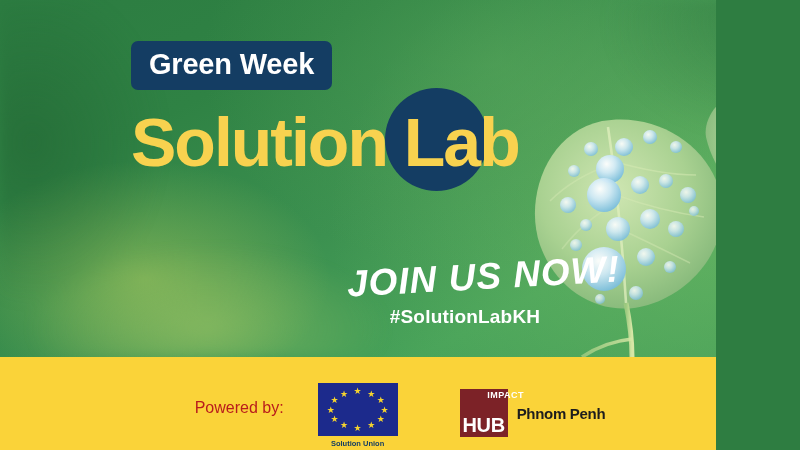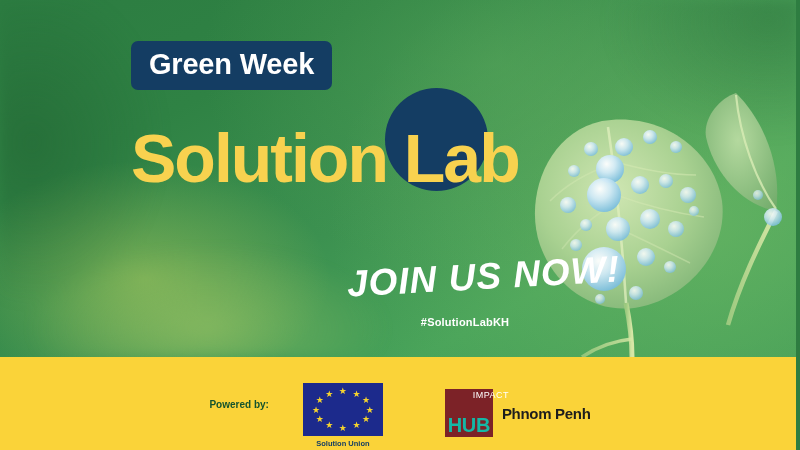--- a/index.html
+++ b/index.html
@@ -5,21 +5,21 @@
   * { margin:0; padding:0; box-sizing:border-box; }
   html, body {
     width:800px; height:450px;
     font-family:"Liberation Sans", sans-serif;
     overflow:hidden;
     background:#2e7d41;
   }
 
   #poster {
     position:relative;
-    width:796px; height:450px;
+    width:716px; height:450px;
     overflow:hidden;
   }
 
   
   .photo {
     position:absolute; left:0; top:0;
     width:800px; height:357px;
     overflow:hidden;
     background:
       radial-gradient(ellipse 300px 190px at 18% 78%, rgba(168,200,92,0.55) 0%, rgba(150,190,80,0.0) 62%),
@@ -63,21 +63,21 @@
     width:430px; height:100px;
   }
   .circle {
     position:absolute;
     left:254px; top:-4px;
     width:103px; height:103px;
     background:#143d63;
     border-radius:50%;
   }
   .headline {
-    position:absolute; left:0; top:16px;
+    position:absolute; left:0; top:0;
     width:430px;
     color:#f8d24f;
     font-size:68px;
     font-weight:bold;
     letter-spacing:-2px;
     line-height:100px;
     white-space:nowrap;
   }
 
   
@@ -90,23 +90,23 @@
     color:#ffffff;
     font-size:37px;
     font-weight:bold;
     font-style:italic;
     letter-spacing:1px;
     line-height:1.05;
     transform:rotate(-3.2deg);
     white-space:nowrap;
   }
   .cta-tag {
-    margin-top:18px;
-    color:#ffffff;
-    font-size:11px;
+    margin-top:8px;
+    color:#ffffff;
+    font-size:19px;
     font-weight:bold;
     letter-spacing:0.2px;
     white-space:nowrap;
   }
 
   
   .footer {
     position:absolute; left:0; top:357px;
     width:800px; height:93px;
     background:#fad339;
@@ -119,23 +119,23 @@
     align-items:flex-start;
     gap:42px;
     padding-top:26px;
   }
   .credit {
     display:flex;
     align-items:flex-start;
     gap:14px;
   }
   .credit-label {
-    color:#14532d;
-    font-size:10px;
-    font-weight:bold;
+    color:#b91c1c;
+    font-size:16px;
+    font-weight:normal;
     white-space:nowrap;
     padding-top:16px;
   }
 
   
   .eu-block { display:flex; flex-direction:column; align-items:center; width:120px; }
   .eu-flag {
     width:80px; height:53px;
     background:#1c2a8c;
     position:relative;
@@ -166,26 +166,26 @@
     background:#7c2227;
     display:flex;
     flex-direction:column;
     align-items:center;
     justify-content:center;
     line-height:1;
   }
   .hub-impact {
     color:#ffffff;
     font-size:9px;
-    font-weight:normal;
+    font-weight:bold;
     letter-spacing:0.5px;
     padding-left:44px;
   }
   .hub-hub {
-    color:#14b8a6;
+    color:#ffffff;
     font-size:20px;
     font-weight:bold;
     letter-spacing:-0.3px;
     margin-top:15px;
   }
   .hub-city {
     color:#1d1d1d;
     font-size:15px;
     font-weight:bold;
     letter-spacing:-0.3px;

